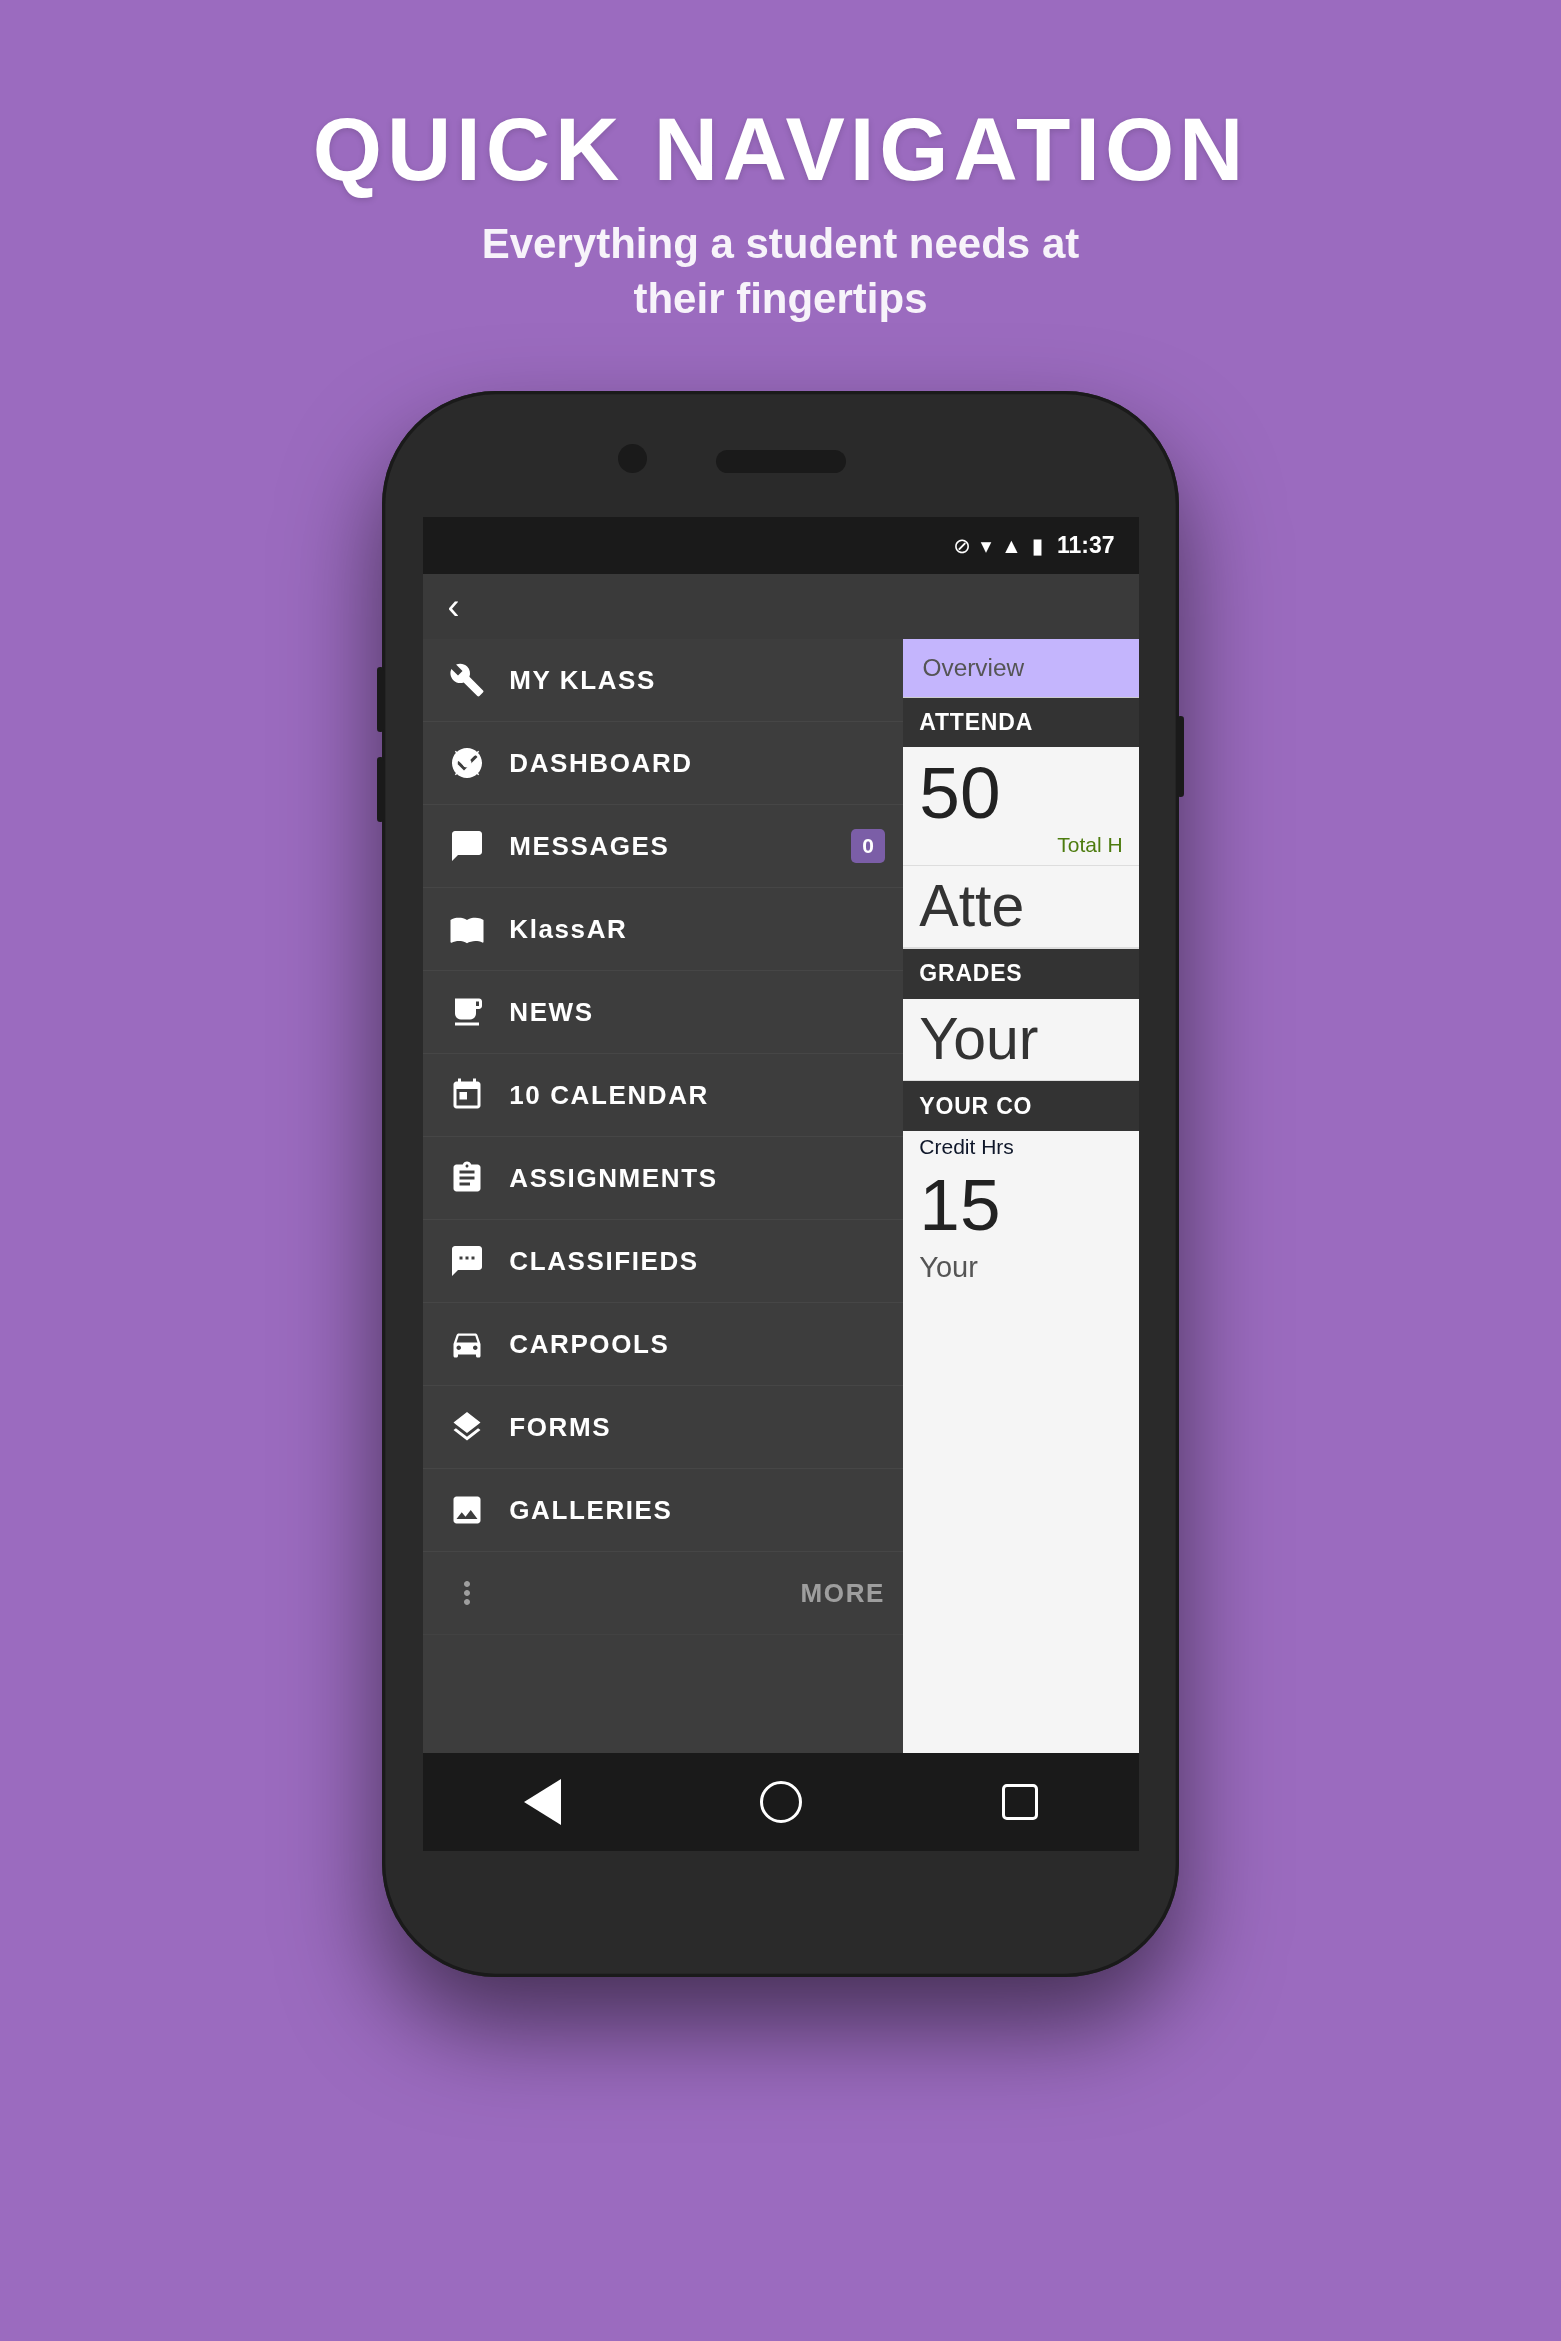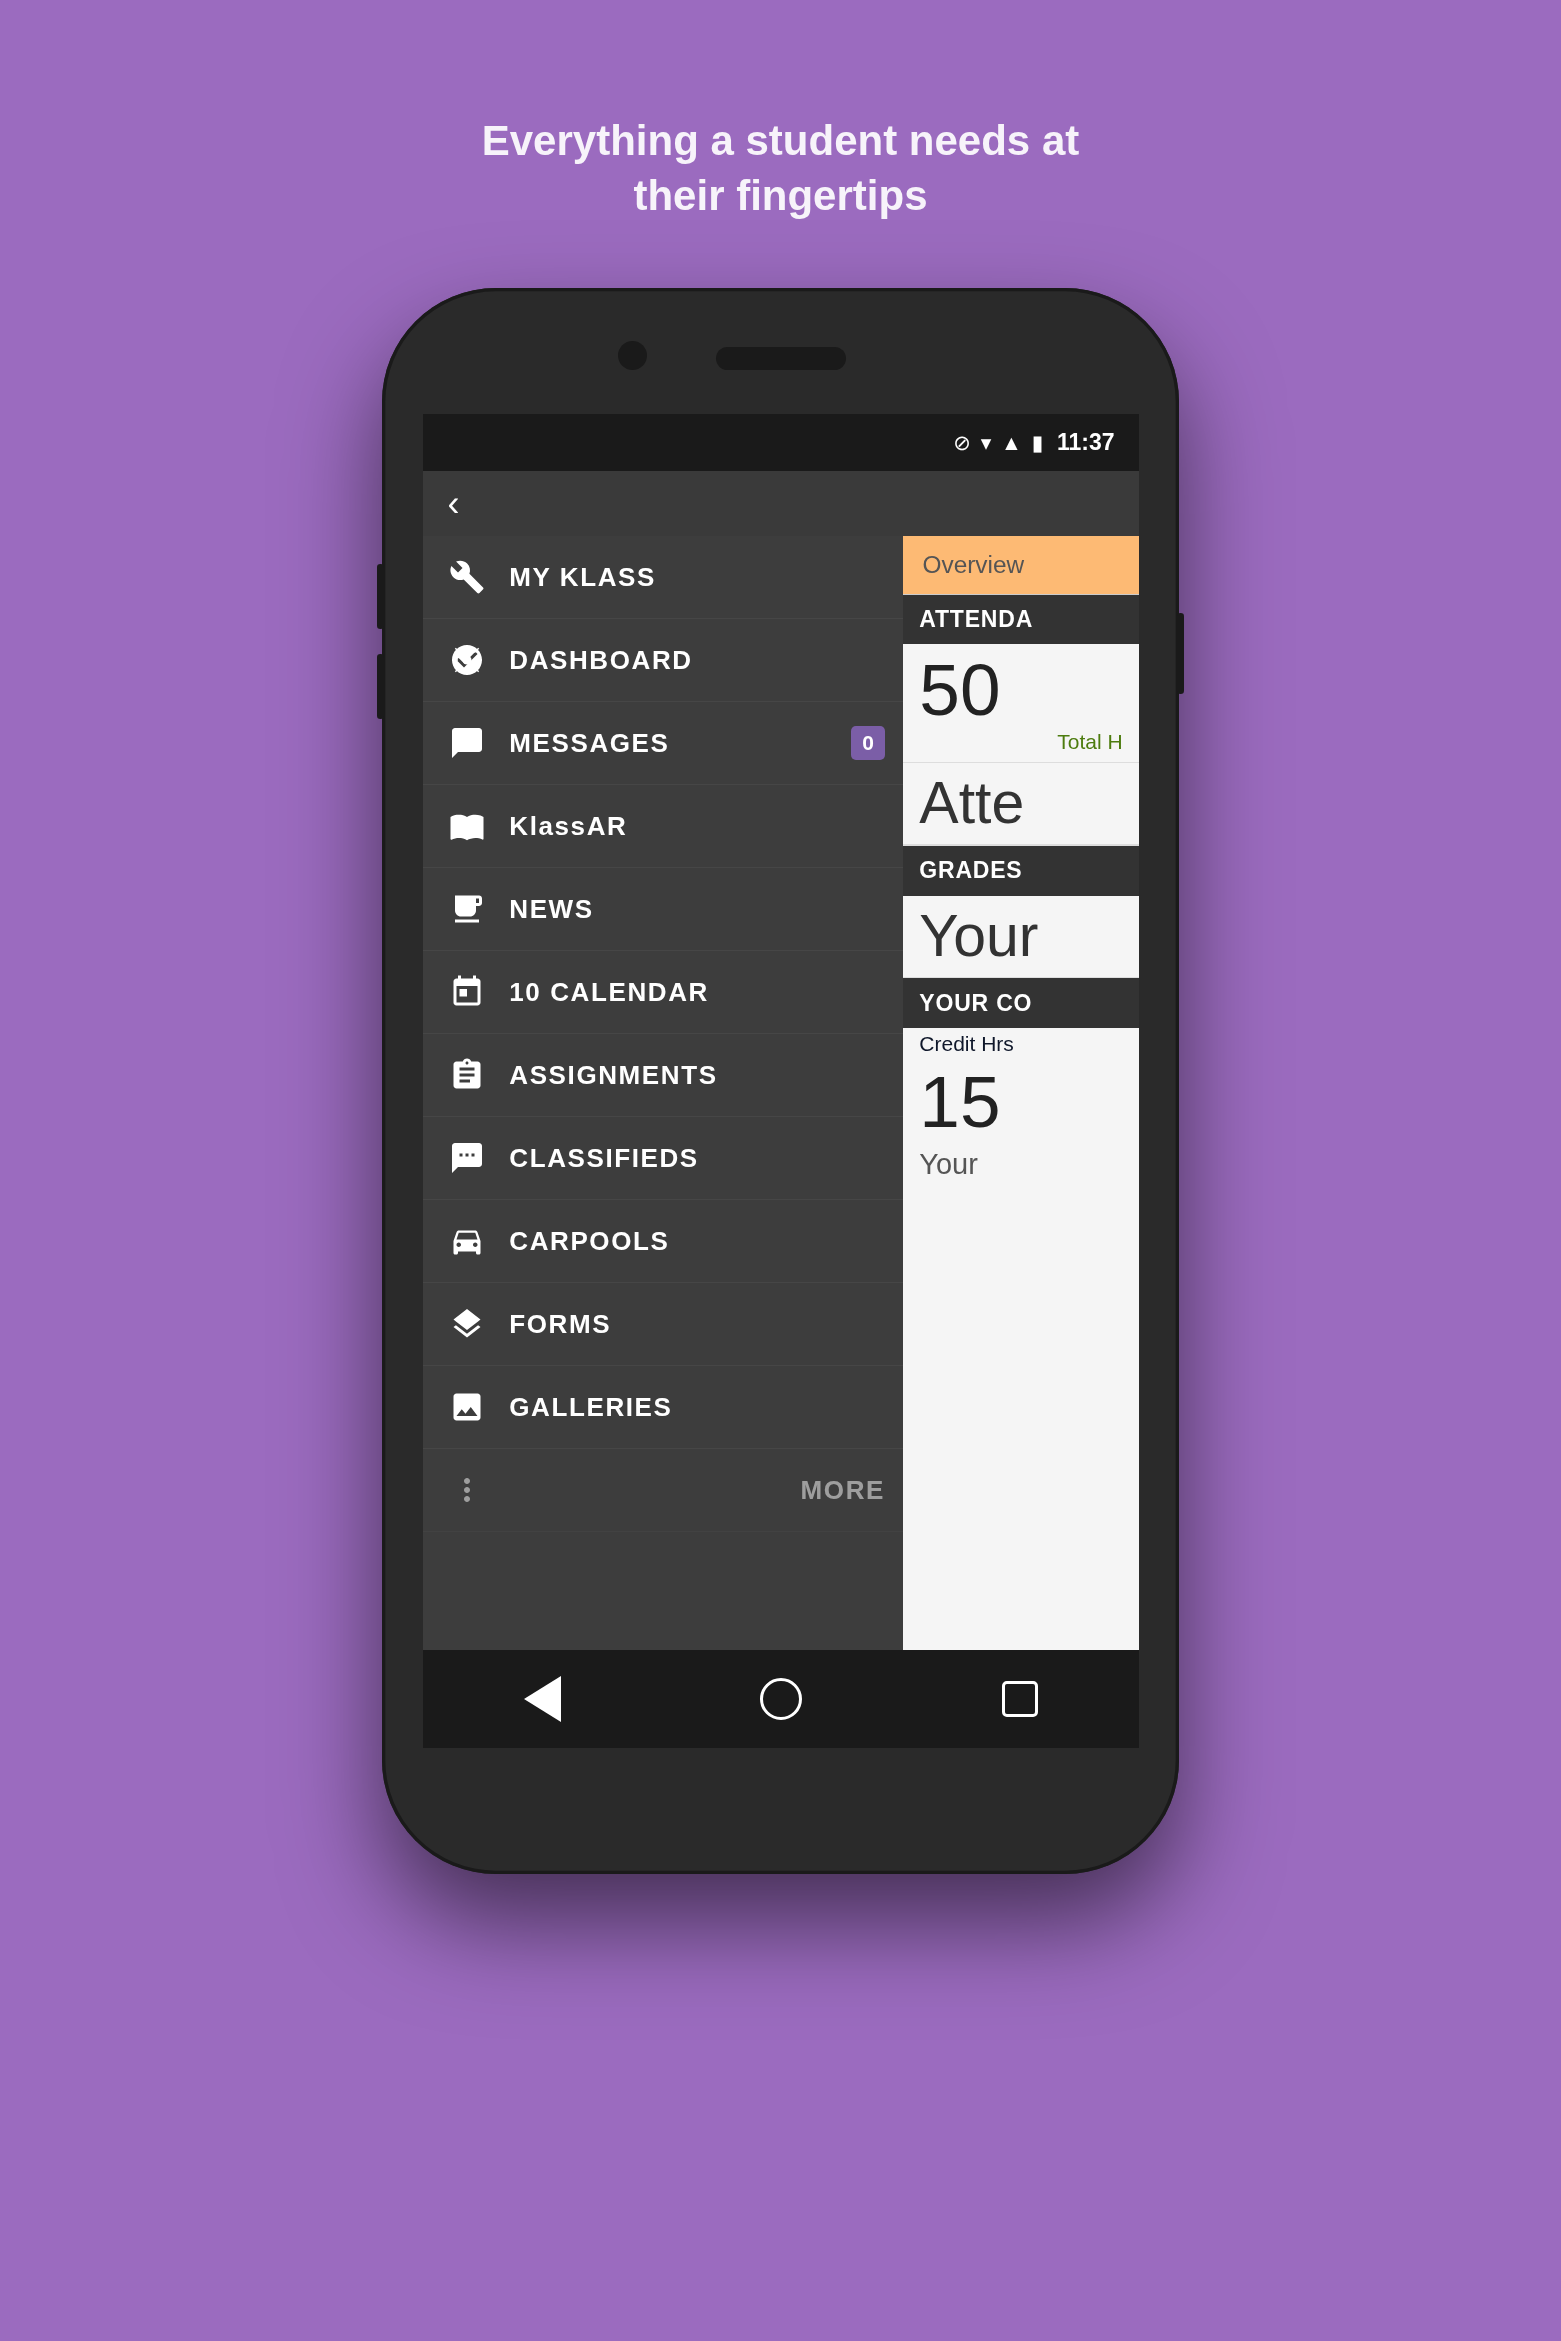--- a/index.html
+++ b/index.html
@@ -237,21 +237,21 @@
       position: absolute;
       top: 65px;
       left: 480px;
       right: 0;
       bottom: 0;
       background: #f5f5f5;
       overflow: hidden;
     }
 
     .overview-tab {
-      background: #fdba74;
+      background: #c4b5fd;
       padding: 14.6px 19.5px;
       font-size: 24.4px;
       color: #555;
       font-weight: 500;
       border-bottom: 1.6px solid #ccc;
     }
 
     .section-header {
       background: #333;
       color: white;
@@ -357,20 +357,21 @@
       width: 36px;
       height: 36px;
       border: 3.3px solid white;
       border-radius: 4.9px;
     }
   </style>
 </head>
 <body>
 
 <div class="page-header">
+  <div class="page-title">QUICK NAVIGATION</div>
   <div class="page-subtitle">Everything a student needs at<br>their fingertips</div>
 </div>
 
 <div class="phone-shell">
   <div class="phone-camera"></div>
   <div class="phone-speaker"></div>
   <div class="phone-vol-up"></div>
   <div class="phone-vol-down"></div>
   <div class="phone-power"></div>
 

